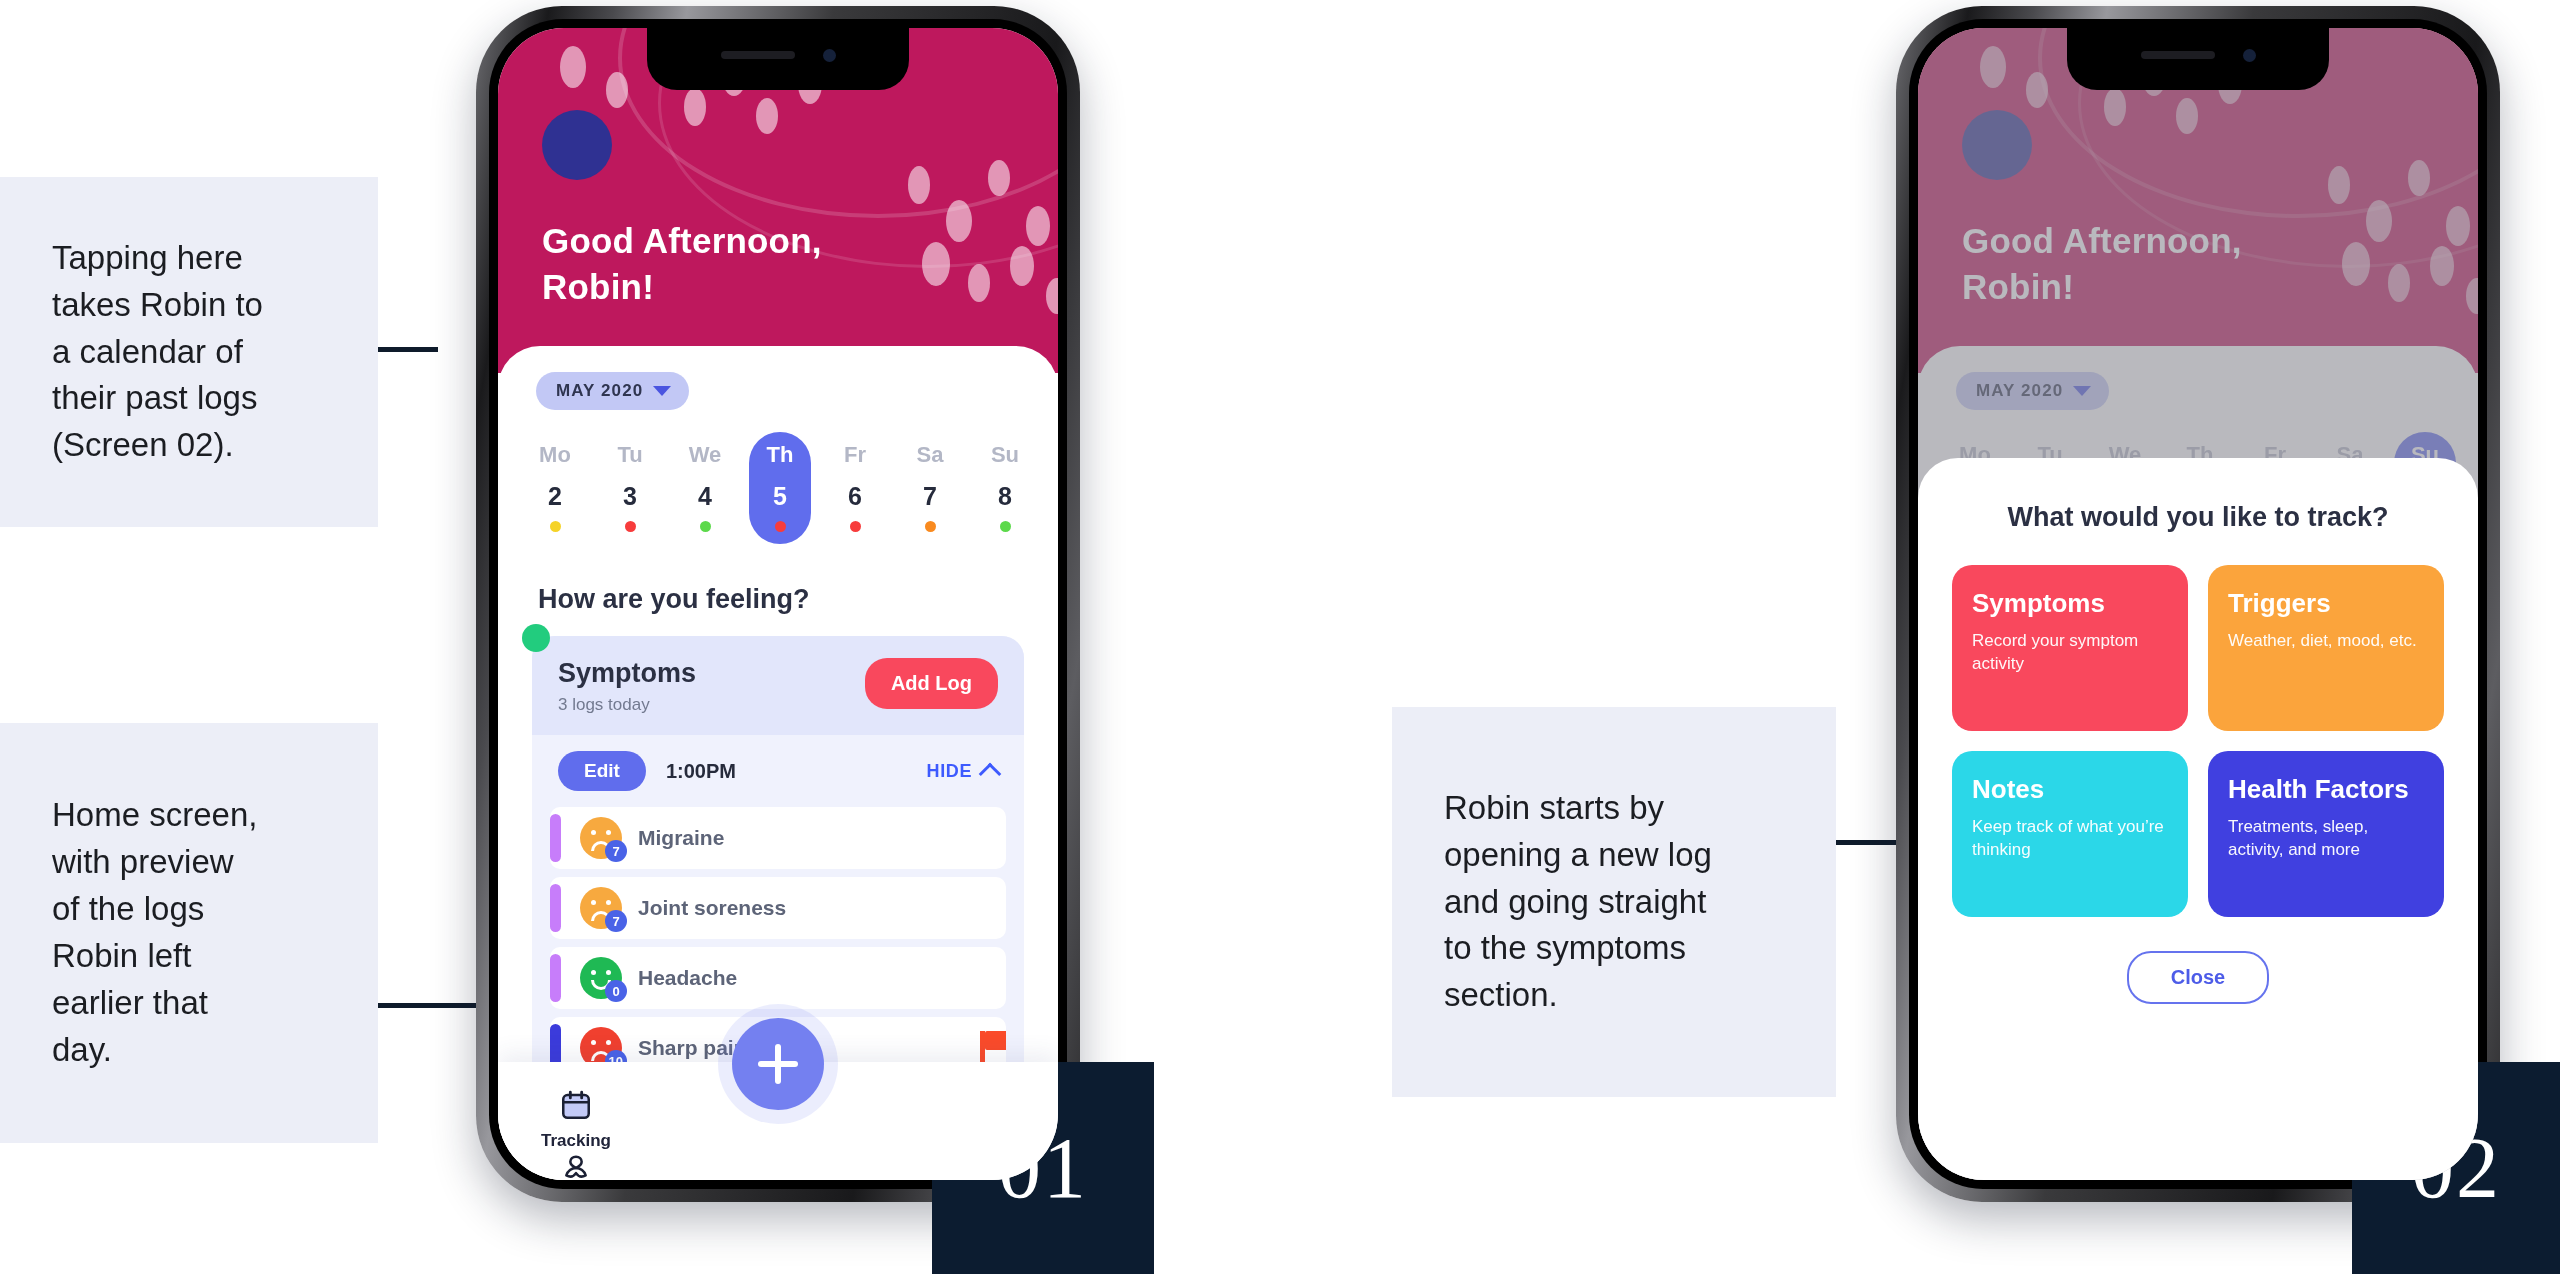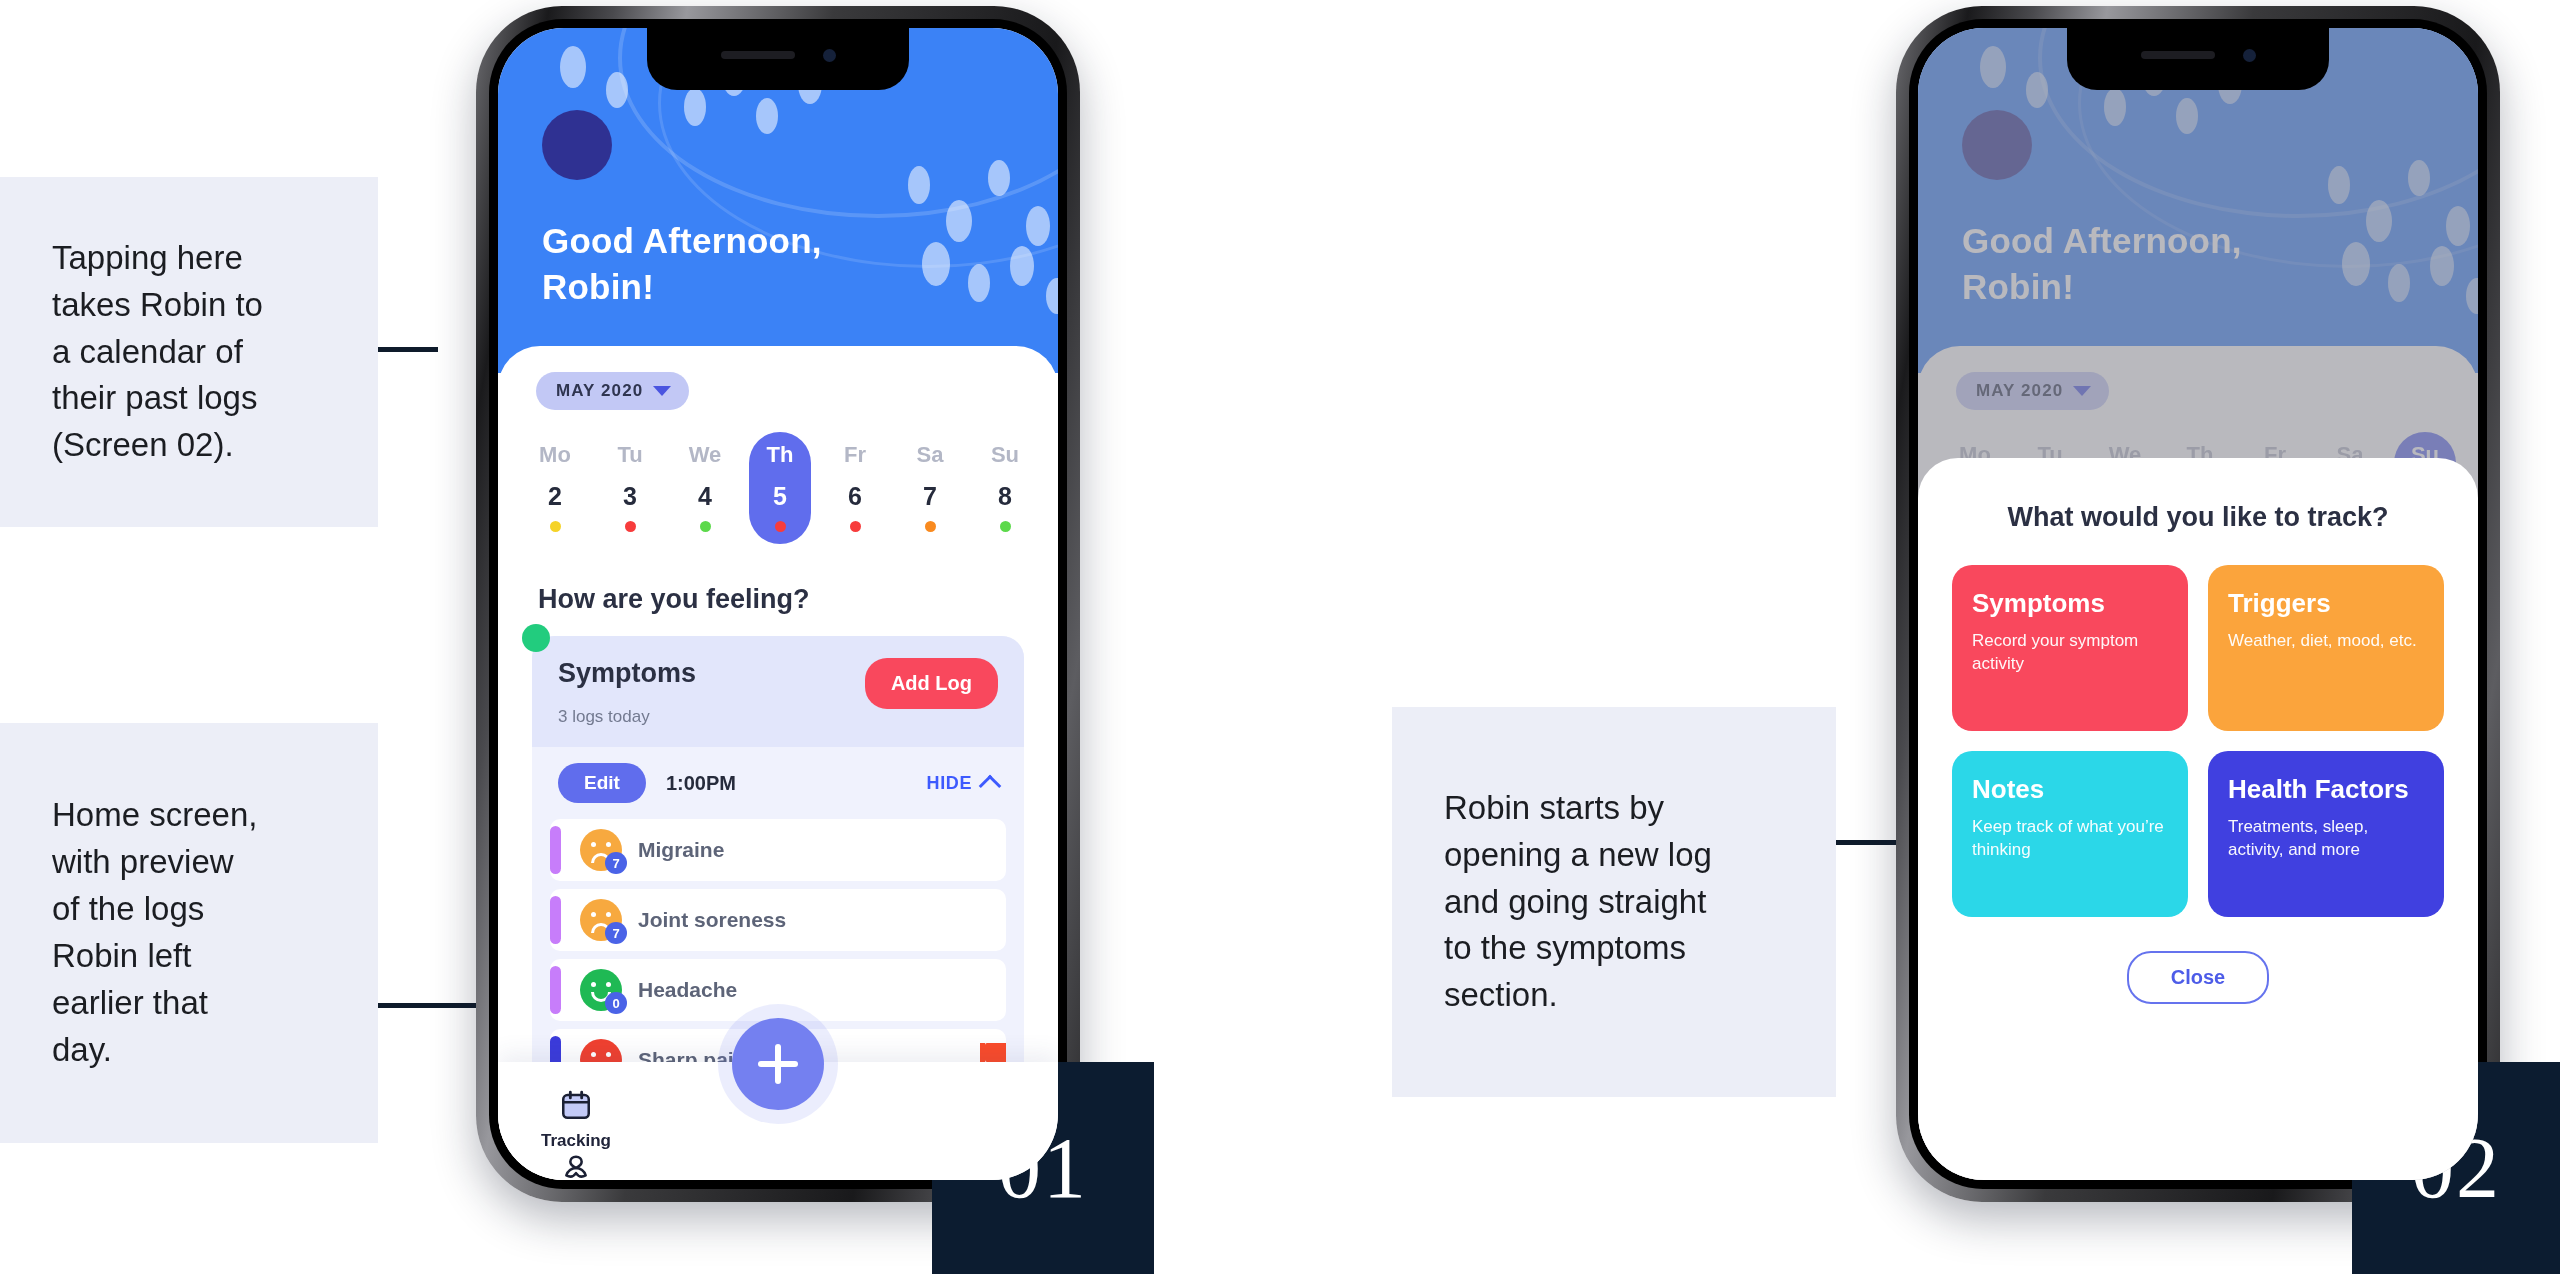--- a/index.html
+++ b/index.html
@@ -97,21 +97,21 @@
     justify-content: center;
     gap: 28px;
   }
   .speaker { width: 74px; height: 8px; border-radius: 5px; background: #1d1d22; margin-top: -8px;}
   .frontcam { width: 13px; height: 13px; border-radius: 50%; background: #15213a; margin-top: -8px;}
 
   
   .app-header {
     position: relative;
     height: 345px;
-    background: #3b82f6;
+    background: #be185d;
     overflow: hidden;
   }
   .blob { position: absolute; background: rgba(255,255,255,.55); border-radius: 50%; }
   .swoosh {
     position: absolute;
     border: 3px solid rgba(255,255,255,.20);
     border-radius: 50%;
     background: transparent;
   }
   .avatar {
@@ -196,21 +196,21 @@
     border-radius: 22px;
     overflow: hidden;
     z-index: 6;
   }
   .sym-head {
     background: #e2e6fb;
     padding: 22px 26px 20px 26px;
     display: flex; align-items: flex-start; justify-content: space-between;
   }
   .sym-title { font-size: 27px; font-weight: bold; color: #2b3043; }
-  .sym-sub { font-size: 17px; color: #737a90; margin-top: 18px; }
+  .sym-sub { font-size: 17px; color: #737a90; margin-top: 6px; }
   .addlog {
     background: #f9485d;
     color: #fff;
     font-size: 20px; font-weight: bold;
     border: none;
     border-radius: 22px;
     padding: 14px 26px;
     font-family: "Liberation Sans", sans-serif;
   }
   .sym-greendot {

